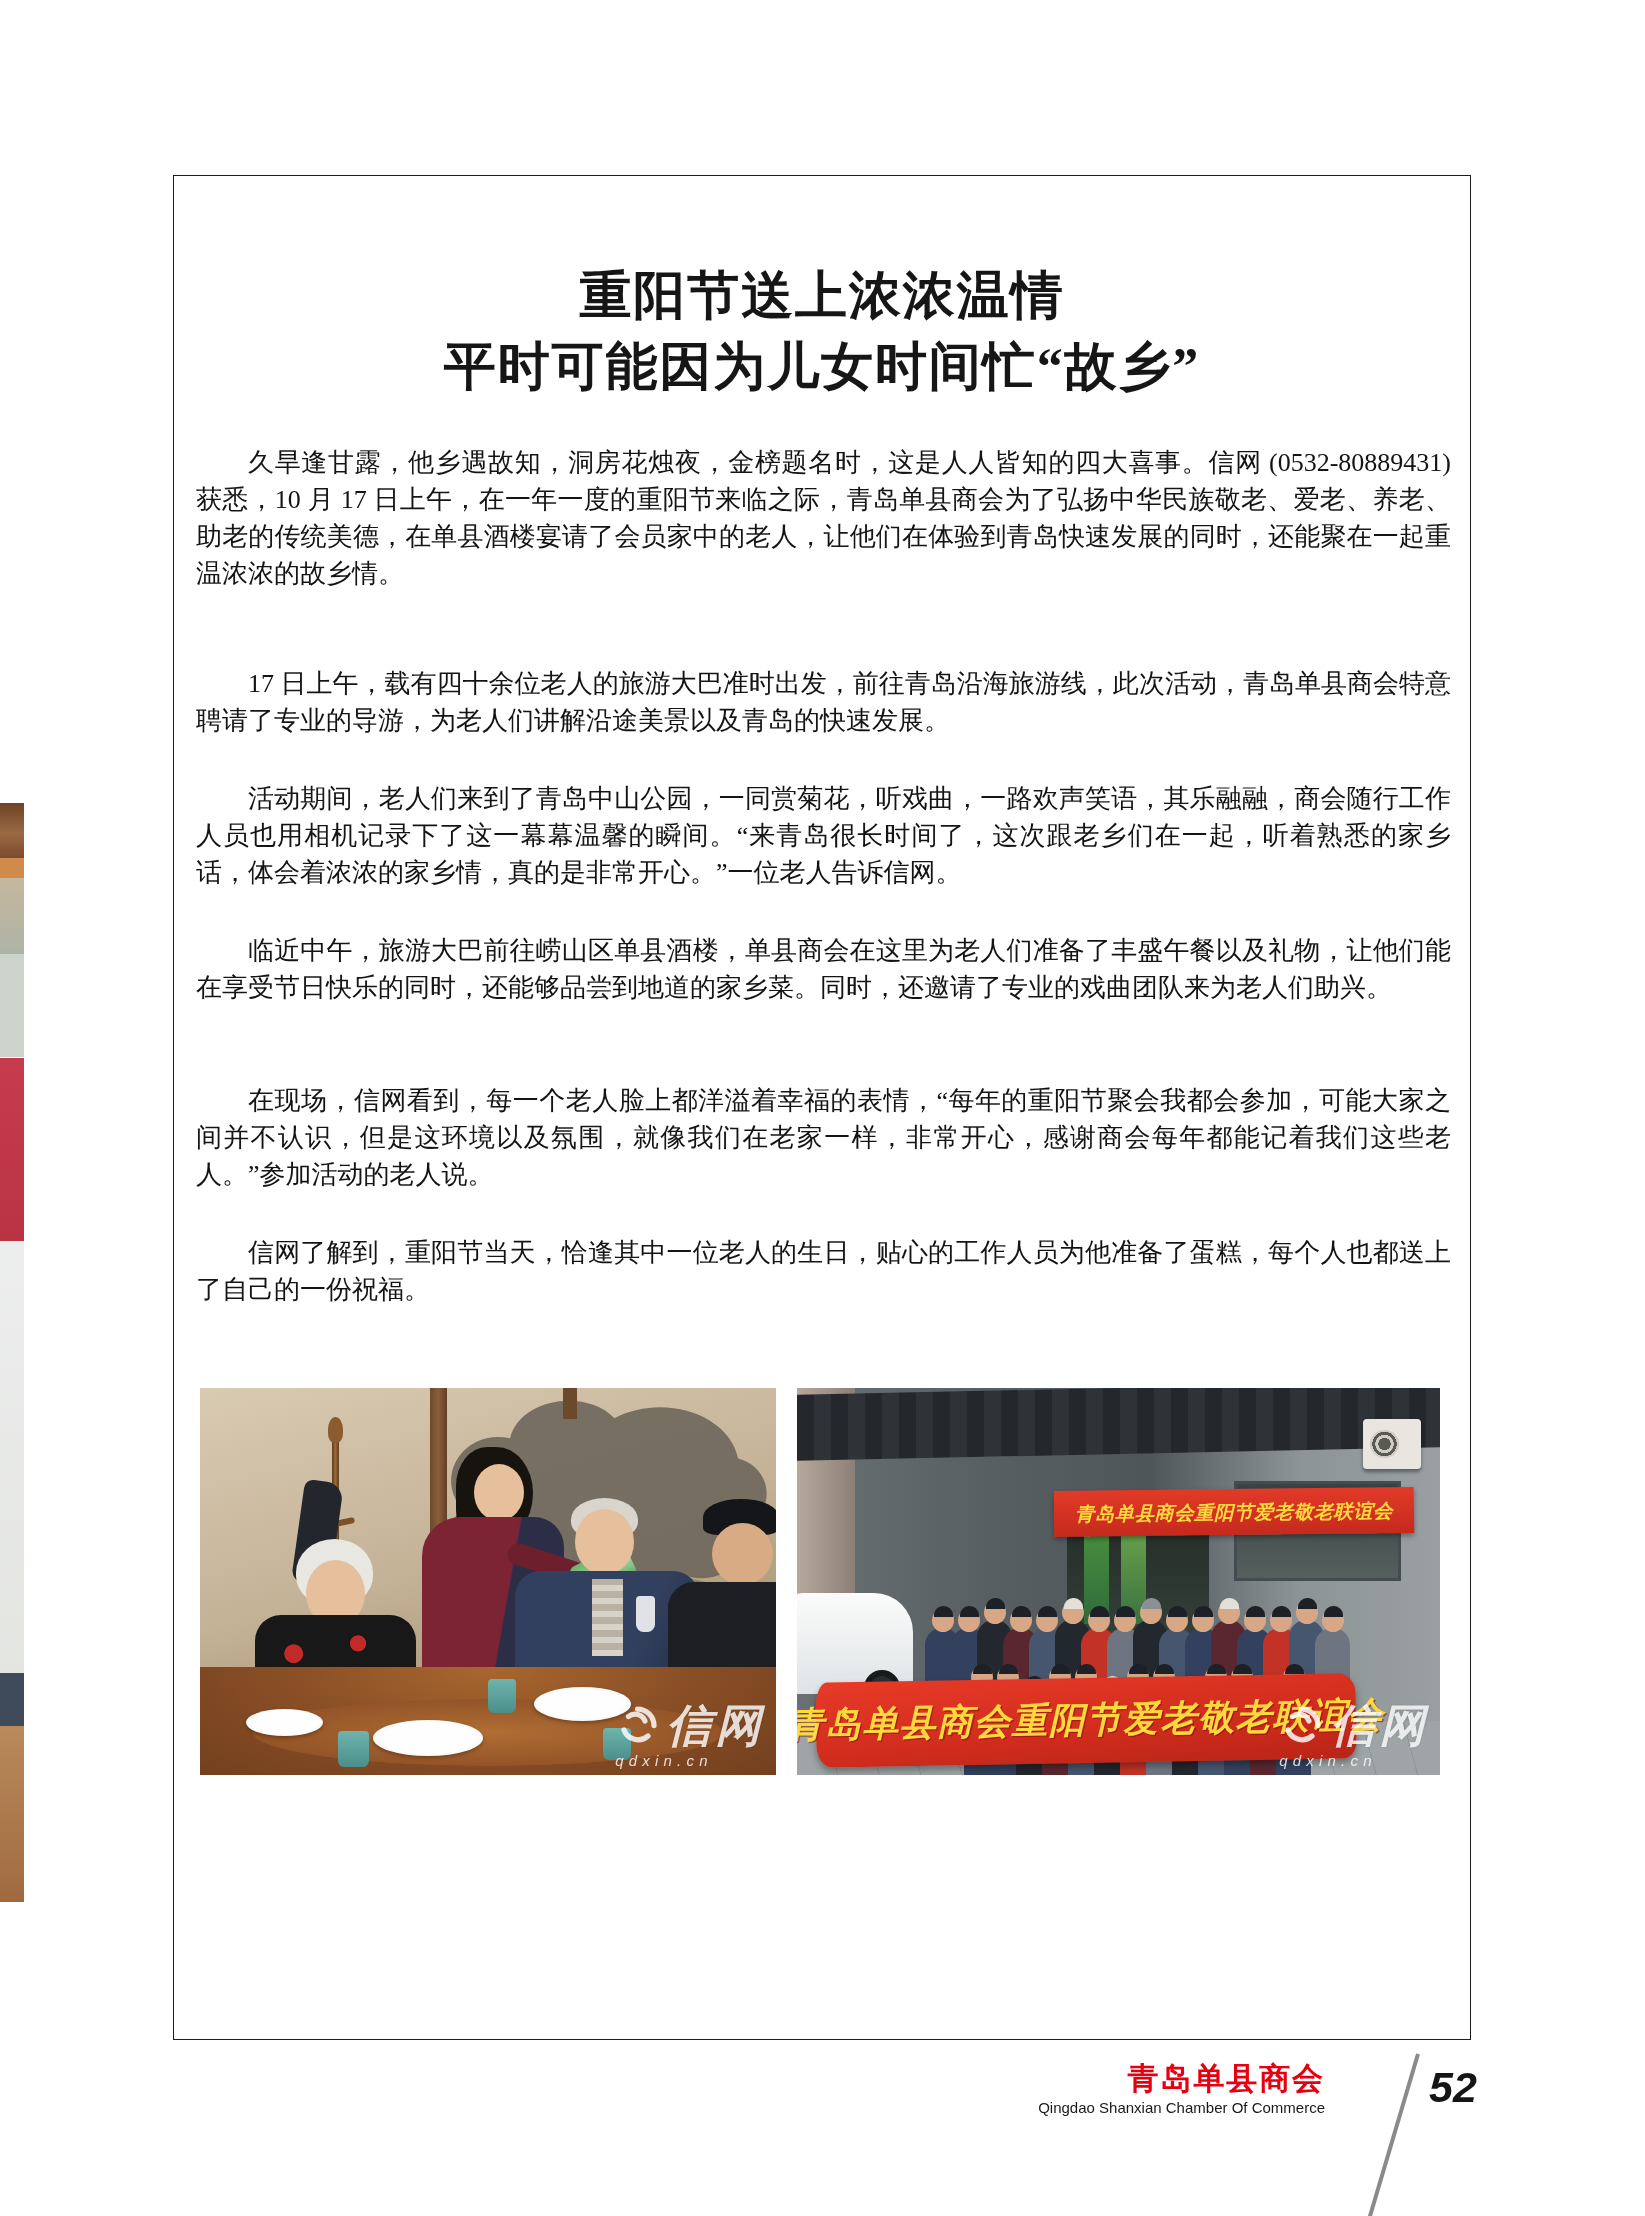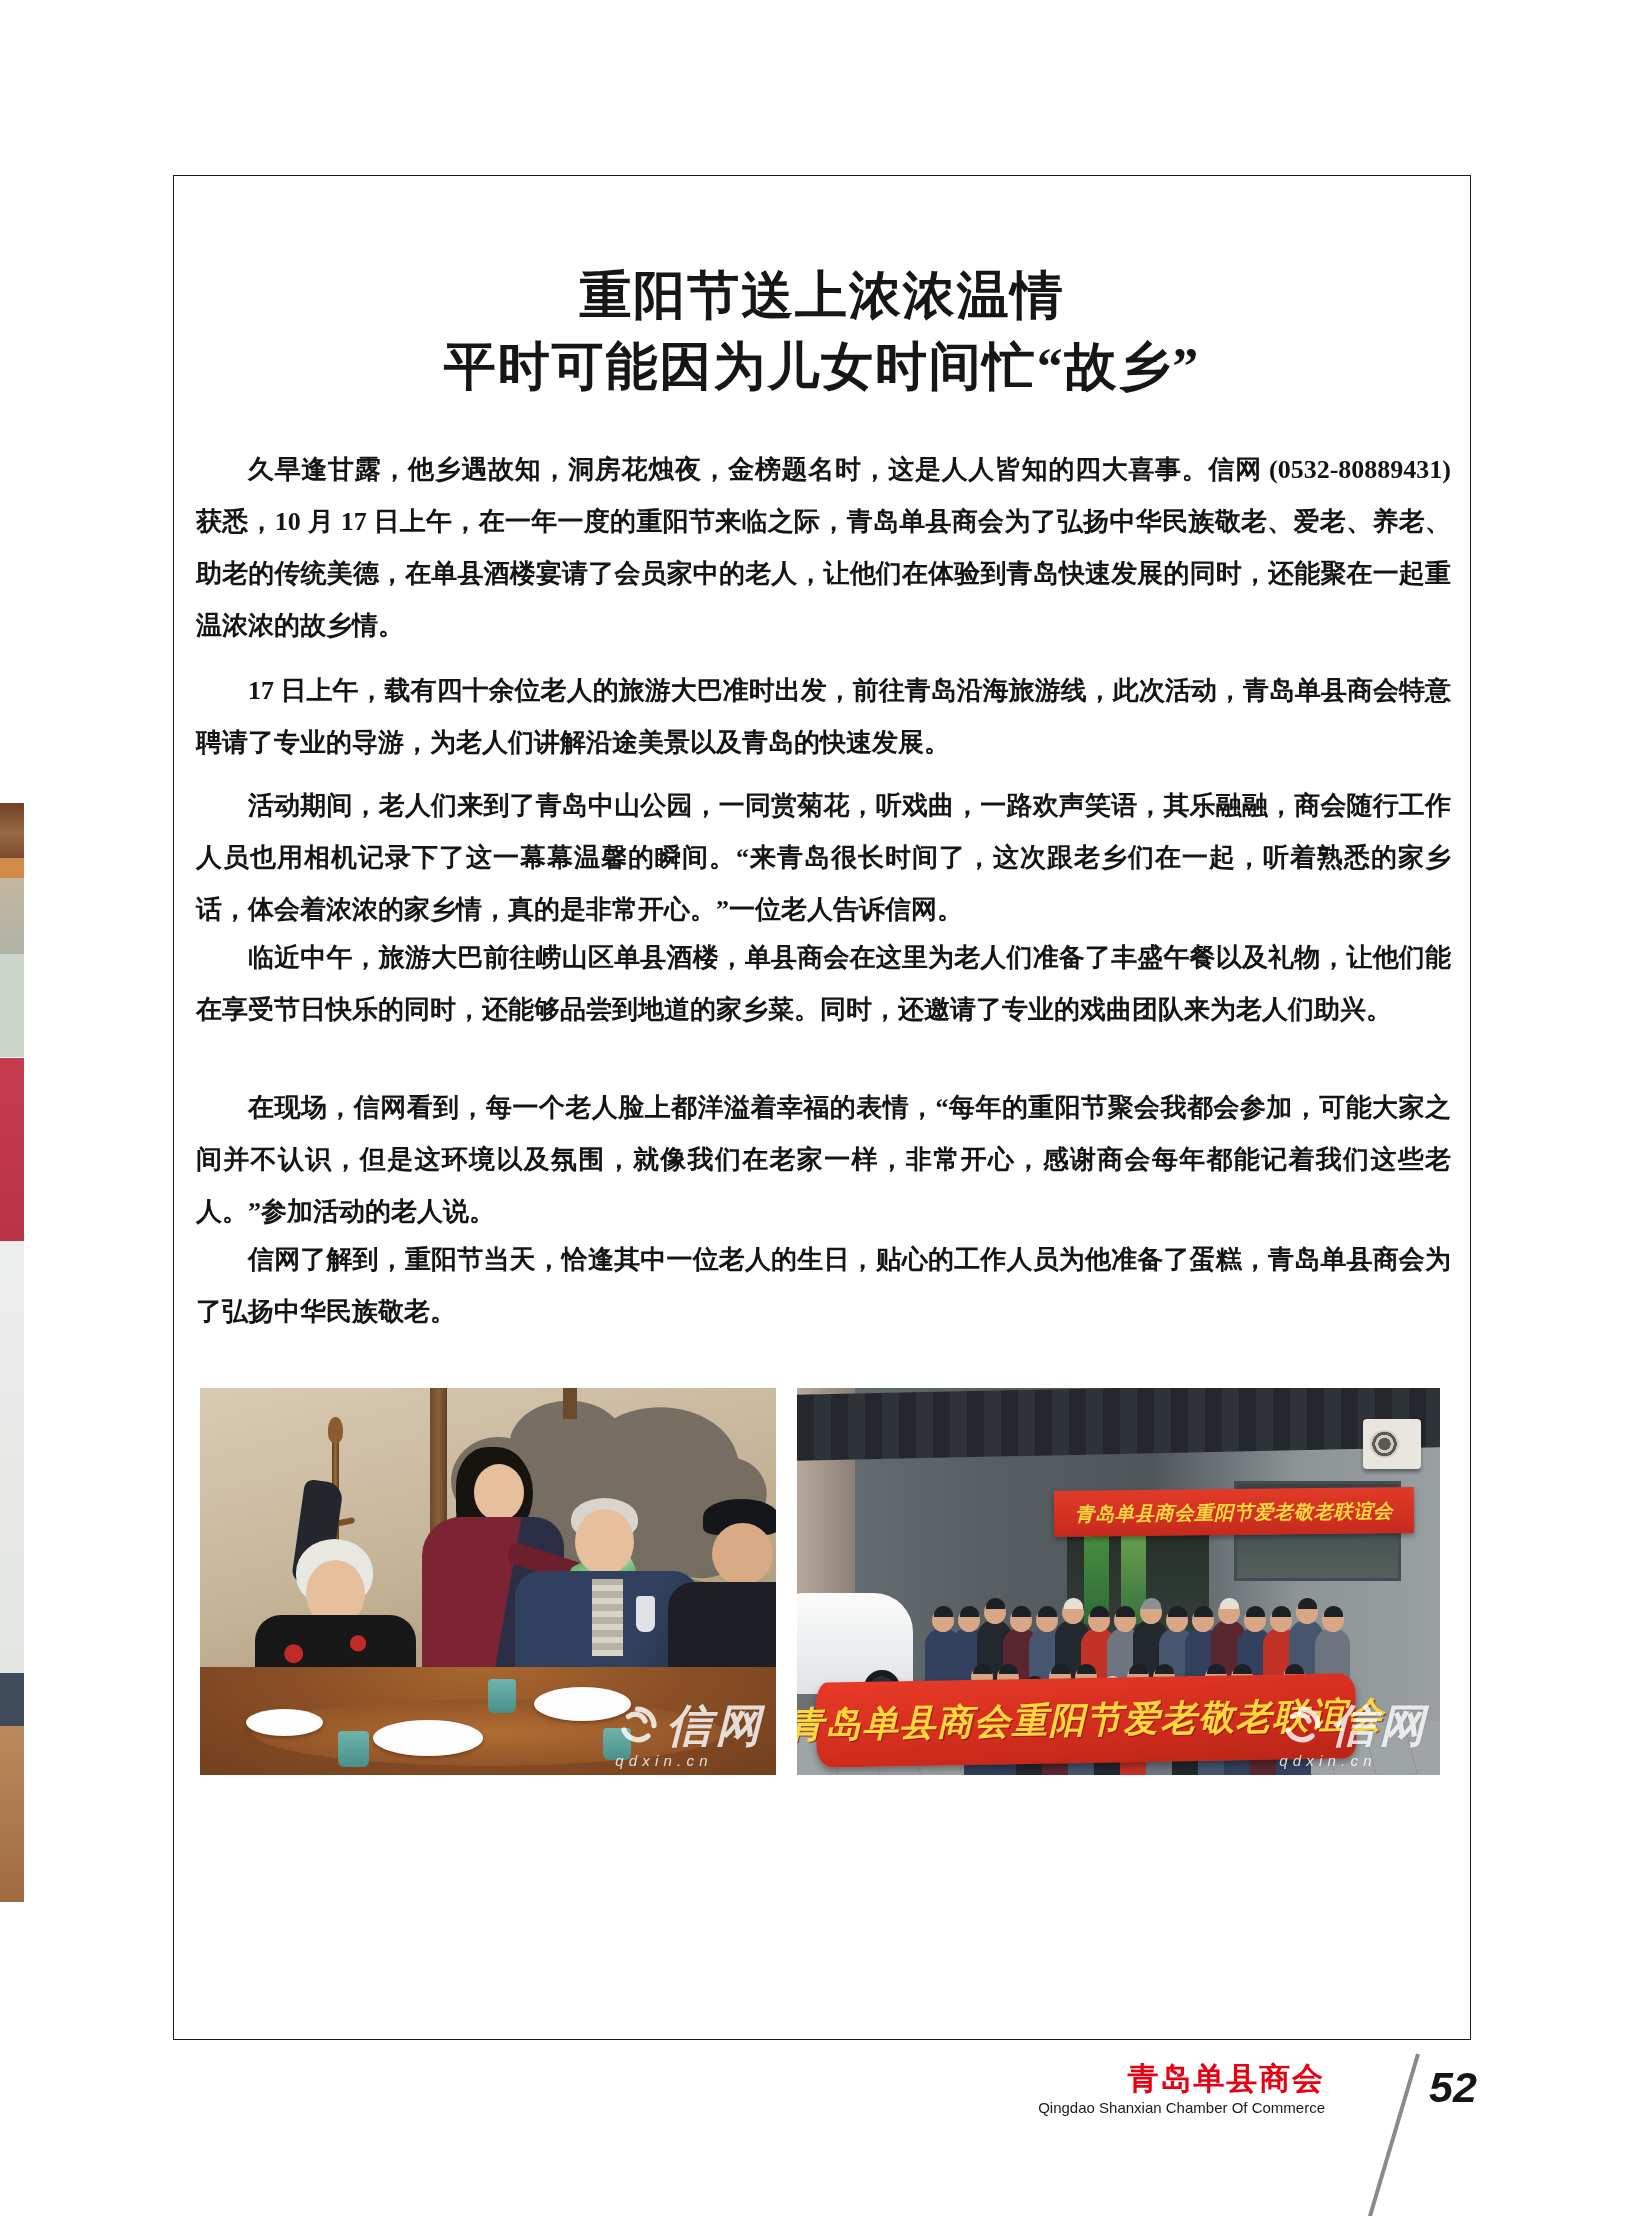--- a/index.html
+++ b/index.html
@@ -20,22 +20,22 @@
 
   
   .frame{position:absolute;left:173px;top:175px;width:1298px;height:1865px;
          border:1.3px solid #1c1c1c;background:#fff;box-sizing:border-box;}
 
   .title{position:absolute;left:0;width:100%;text-align:center;font-weight:900;
          font-size:52px;line-height:55px;letter-spacing:1.9px;color:#161616;}
   .title1{top:57px;}
   .title2{top:128px;}
 
-  .para{position:absolute;left:22px;width:1255px;font-size:26px;line-height:52px;
-        text-align:justify;text-indent:2em;color:#141414;font-weight:bold;}
+  .para{position:absolute;left:22px;width:1255px;font-size:26px;line-height:37px;
+        text-align:justify;text-indent:2em;color:#141414;}
 
   
   .photo{position:absolute;top:1212px;height:387px;overflow:hidden;background:#999;font-style:italic;}
   .photo-left{left:26px;width:576px;}
   .photo-right{left:623px;width:643px;}
 
   
   .lp-wall{position:absolute;inset:0;background:linear-gradient(165deg,#d9cab2 0%,#c4b297 45%,#a5906f 80%,#7d6a4f 100%);}
   .lp-mural{position:absolute;right:0;top:0;width:66%;height:78%;opacity:.9;}
   .lp-trim{position:absolute;left:40%;top:0;width:17px;height:70%;background:linear-gradient(90deg,#6b4a2c,#8a6038,#5f3f24);}
@@ -148,21 +148,21 @@
   <div class="frame">
 
     <h1 class="title title1">重阳节送上浓浓温情</h1>
     <h1 class="title title2">平时可能因为儿女时间忙“故乡”</h1>
 
     <p class="para" style="top:242px">久旱逢甘露，他乡遇故知，洞房花烛夜，金榜题名时，这是人人皆知的四大喜事。信网 (0532-80889431) 获悉，10 月 17 日上午，在一年一度的重阳节来临之际，青岛单县商会为了弘扬中华民族敬老、爱老、养老、助老的传统美德，在单县酒楼宴请了会员家中的老人，让他们在体验到青岛快速发展的同时，还能聚在一起重温浓浓的故乡情。</p>
     <p class="para" style="top:463px">17 日上午，载有四十余位老人的旅游大巴准时出发，前往青岛沿海旅游线，此次活动，青岛单县商会特意聘请了专业的导游，为老人们讲解沿途美景以及青岛的快速发展。</p>
     <p class="para" style="top:578px">活动期间，老人们来到了青岛中山公园，一同赏菊花，听戏曲，一路欢声笑语，其乐融融，商会随行工作人员也用相机记录下了这一幕幕温馨的瞬间。“来青岛很长时间了，这次跟老乡们在一起，听着熟悉的家乡话，体会着浓浓的家乡情，真的是非常开心。”一位老人告诉信网。</p>
     <p class="para" style="top:730px">临近中午，旅游大巴前往崂山区单县酒楼，单县商会在这里为老人们准备了丰盛午餐以及礼物，让他们能在享受节日快乐的同时，还能够品尝到地道的家乡菜。同时，还邀请了专业的戏曲团队来为老人们助兴。</p>
     <p class="para" style="top:880px">在现场，信网看到，每一个老人脸上都洋溢着幸福的表情，“每年的重阳节聚会我都会参加，可能大家之间并不认识，但是这环境以及氛围，就像我们在老家一样，非常开心，感谢商会每年都能记着我们这些老人。”参加活动的老人说。</p>
-    <p class="para" style="top:1032px">信网了解到，重阳节当天，恰逢其中一位老人的生日，贴心的工作人员为他准备了蛋糕，青岛单县商会为了弘扬中华民族敬老。</p>
+    <p class="para" style="top:1032px">信网了解到，重阳节当天，恰逢其中一位老人的生日，贴心的工作人员为他准备了蛋糕，每个人也都送上了自己的一份祝福。</p>
 
     <div class="photo photo-left">
       <div class="lp-wall"></div>
       <svg class="lp-mural" viewBox="0 0 400 300" preserveAspectRatio="none">
         <path fill="#6e675c" d="M70,120 C40,90 70,40 120,50 C130,10 200,0 230,30 C280,5 350,25 360,70 C400,80 400,130 360,140 C380,170 340,200 300,185 C280,215 230,215 210,190 C170,220 110,205 100,170 C60,175 45,140 70,120 Z"></path>
         <path fill="#6e675c" opacity=".85" d="M180,120 L196,250 L172,250 Z"></path>
         <path fill="#7a7266" opacity=".8" d="M250,210 C280,180 330,185 355,210 C380,200 400,215 398,235 L230,240 C228,222 238,212 250,210 Z"></path>
       </svg>
       <div class="lp-trim"></div>
       <div class="lp-trim2"></div>

